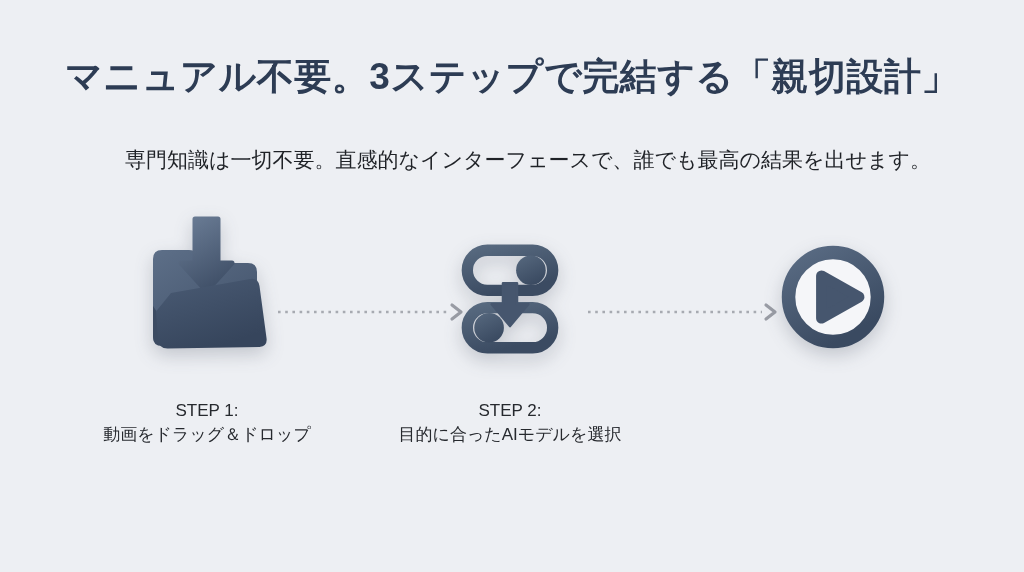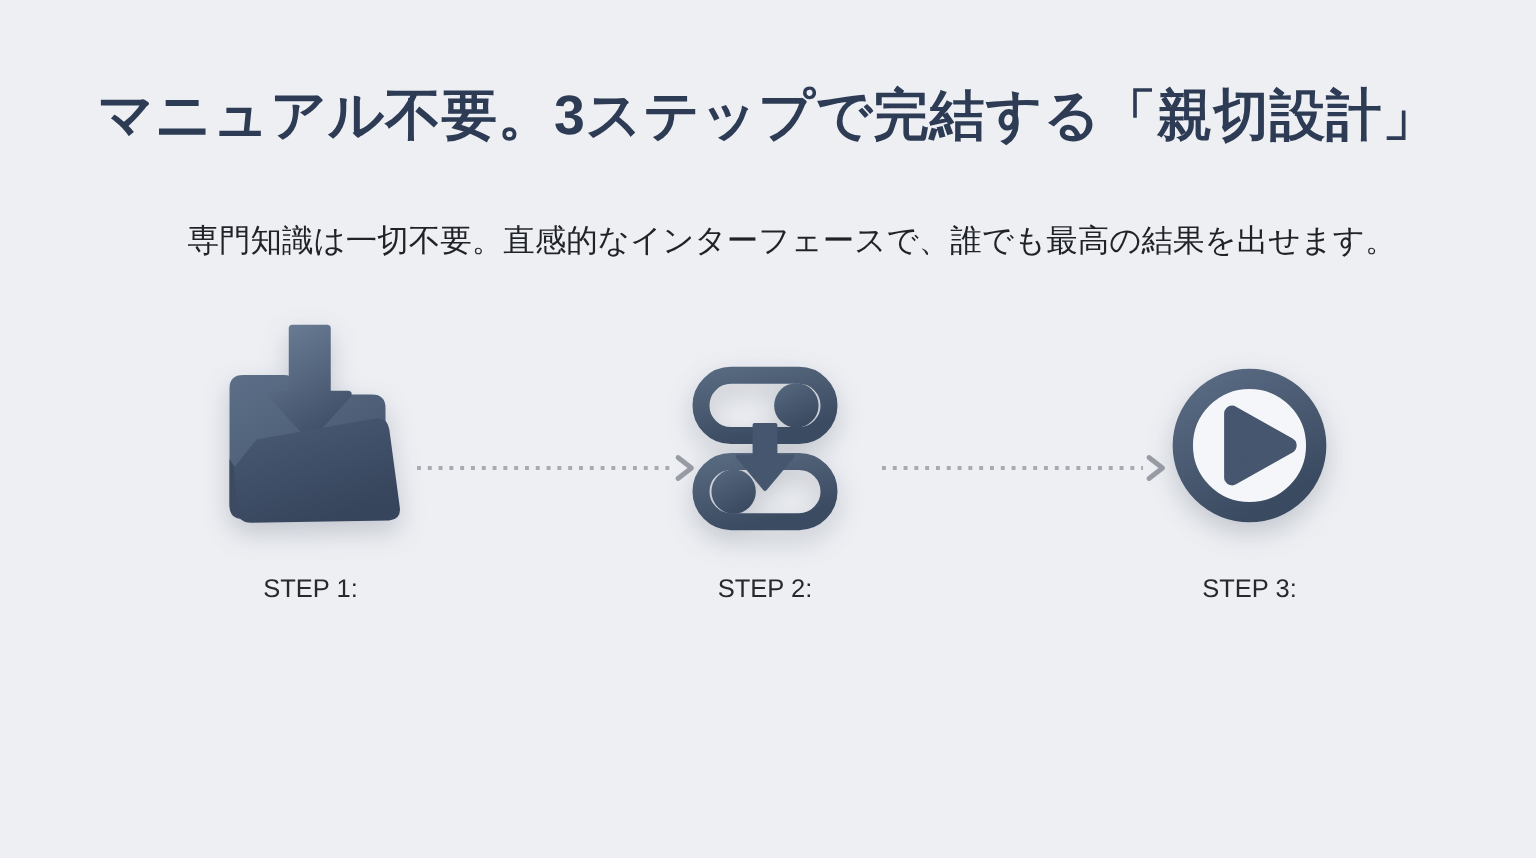--- a/index.html
+++ b/index.html
@@ -51,21 +51,21 @@
     height: 170px;
     display: flex;
     align-items: center;
     justify-content: center;
   }
   .icon-box svg { filter: drop-shadow(0 7px 9px rgba(45,55,75,0.22)); }
   .icon-folder svg { margin-top: -8px; }
   .icon-toggles svg { margin-top: 18px; }
   .icon-play svg { margin-top: 14px; }
   .step-label {
-    margin-top: 6px;
+    margin-top: 24px;
     font-size: 17px;
     font-weight: 500;
     color: #26292e;
     line-height: 1.4;
   }
   .step-desc {
     font-size: 17px;
     font-weight: 500;
     color: #26292e;
     line-height: 1.45;
@@ -108,20 +108,21 @@
         <path d="M16,48 q0,-9 9,-9 h27 q5,0 8,3 l9,10 h42 q9,0 9,9 v64 q0,9 -9,9 h-86 q-9,0 -9,-9 z" fill="url(#gBack)"></path>
 
         <path d="M58,8 h23 v44 h14 l-25.5,28 -25.5,-28 h14 z" fill="url(#gArrow)" stroke="url(#gArrow)" stroke-width="5" stroke-linejoin="round"></path>
 
         <path d="M16,95 L16,126 q0,9 9,9 l18,1 z" fill="#3c4b62"></path>
 
         <path d="M34,82 L113,68 q8,-1.5 9.5,7 l7,52 q1.2,8 -7,9 l-92,1.5 q-9,0 -9.5,-9 l-2,-28 z" fill="url(#gFront)"></path>
       </svg>
     </div>
     <div class="step-label">STEP 1:</div>
+    <div class="step-desc">動画をドラッグ＆ドロップ</div>
   </div>
 
   <svg class="arrow arrow-1" width="192" height="24" viewBox="0 0 192 24" aria-hidden="true">
     <line x1="2" y1="12" x2="172" y2="12" stroke="#a7aab1" stroke-width="2.6" stroke-dasharray="2.6 4.6"></line>
     <path d="M176,5 l9,7 -9,7" fill="none" stroke="#9a9da5" stroke-width="3.2" stroke-linecap="round" stroke-linejoin="round"></path>
   </svg>
 
   <div class="step step-2">
     <div class="icon-box icon-toggles">
       <svg width="108" height="116" viewBox="0 0 124 132" aria-hidden="true">
@@ -136,36 +137,36 @@
         <circle cx="86" cy="33" r="17" fill="url(#gTog)"></circle>
 
         <rect x="13" y="76" width="98" height="46" rx="23" fill="none" stroke="url(#gTog)" stroke-width="13"></rect>
         <circle cx="38" cy="99" r="17" fill="url(#gTog)"></circle>
         <line x1="40" y1="99" x2="93" y2="99" stroke="url(#gTog)" stroke-width="9" stroke-linecap="round"></line>
 
         <path d="M54,48 h16 v24 h13 l-21,25 -21,-25 h13 z" fill="#46566e" stroke="#46566e" stroke-width="3" stroke-linejoin="round"></path>
       </svg>
     </div>
     <div class="step-label">STEP 2:</div>
+    <div class="step-desc">目的に合ったAIモデルを選択</div>
   </div>
 
   <svg class="arrow arrow-2" width="196" height="24" viewBox="0 0 196 24" aria-hidden="true">
     <line x1="2" y1="12" x2="176" y2="12" stroke="#a7aab1" stroke-width="2.6" stroke-dasharray="2.6 4.6"></line>
     <path d="M180,5 l9,7 -9,7" fill="none" stroke="#9a9da5" stroke-width="3.2" stroke-linecap="round" stroke-linejoin="round"></path>
   </svg>
 
   <div class="step step-3">
     <div class="icon-box icon-play">
       <svg width="116" height="116" viewBox="0 0 120 120" aria-hidden="true">
         <defs>
           <linearGradient id="gPlay" x1="0" y1="0" x2="0.55" y2="1">
             <stop offset="0" stop-color="#5a6c84"></stop>
             <stop offset="1" stop-color="#3a4a61"></stop>
           </linearGradient>
         </defs>
         <circle cx="60" cy="60" r="46" fill="#f5f6f9" stroke="url(#gPlay)" stroke-width="14"></circle>
         <path d="M48,38 L87,60 L48,82 z" fill="#46566e" stroke="#46566e" stroke-width="11" stroke-linejoin="round"></path>
       </svg>
     </div>
-    <div class="step-label">STEP 3:</div>
   </div>
 
 </div>
 
 </body></html>

